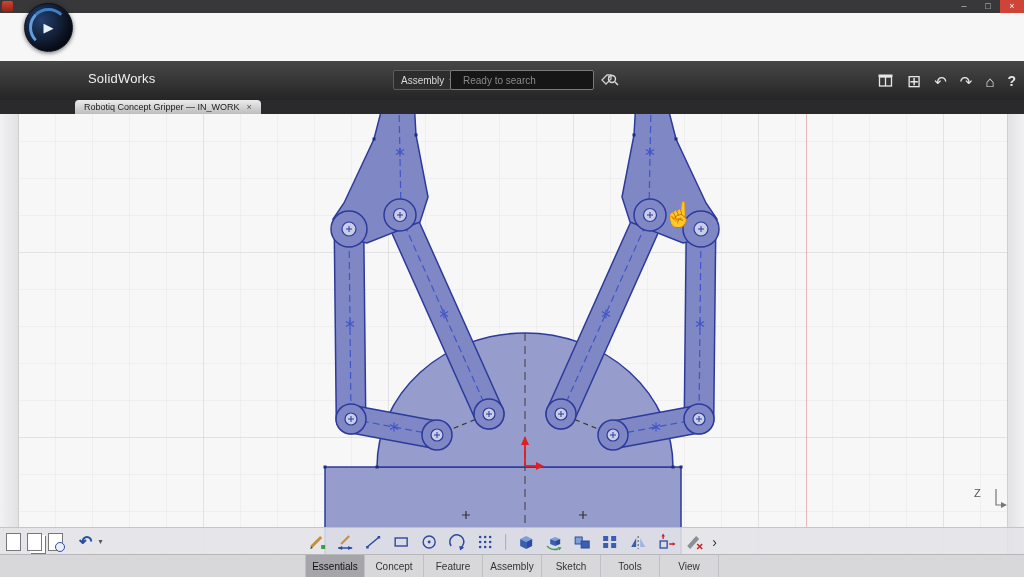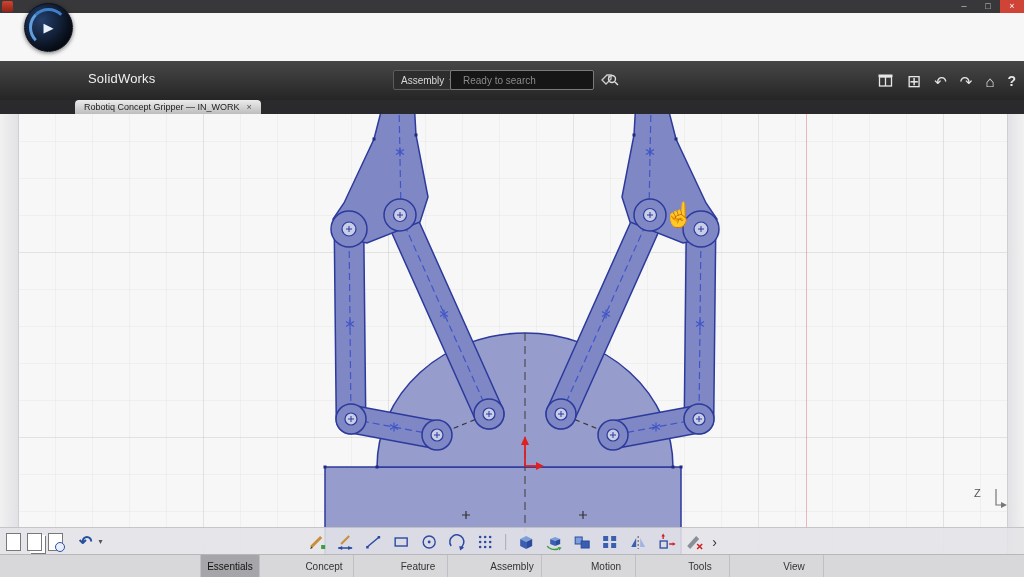--- a/index.html
+++ b/index.html
@@ -89,21 +89,21 @@
   .caret-b{color:#555;font-size:8px;}
 
   .tb-center{position:absolute;left:50%;transform:translateX(-50%);top:0;height:27px;
       display:flex;align-items:center;gap:4px;}
   .tbtn{width:24px;height:22px;display:flex;align-items:center;justify-content:center;border-radius:3px;}
   .tsep{width:1px;height:16px;background:#ababaf;margin:0 4px;}
   .more{color:#333;font-size:14px;padding:0 2px;}
 
   
   .tabsrow{position:absolute;left:0;right:0;bottom:0;height:22px;background:#d8d8db;
-      border-top:1px solid #b7b7ba;z-index:4;display:flex;justify-content:center;gap:35px;}
+      border-top:1px solid #b7b7ba;z-index:4;display:flex;justify-content:center;}
   .btab{width:58px;display:flex;align-items:center;justify-content:center;font-size:10px;color:#333;
       border-right:1px solid #c0c0c4;}
   .btab:first-child{border-left:1px solid #c0c0c4;}
   .btab.active{background:#a6a6aa;color:#111;}
 </style>
 </head>
 <body>
 
 <div id="app">
 
@@ -434,21 +434,21 @@
       </div>
       <span class="more">›</span>
     </div>
   </div>
 
   <div class="tabsrow">
     <div class="btab active">Essentials</div>
     <div class="btab">Concept</div>
     <div class="btab">Feature</div>
     <div class="btab">Assembly</div>
-    <div class="btab">Motion</div>
+    <div class="btab">Sketch</div>
     <div class="btab">Tools</div>
     <div class="btab">View</div>
   </div>
 
   <div class="titlebar">
     <div class="app-badge"></div>
     <div class="winbtns">
       <div class="winbtn">–</div>
       <div class="winbtn">□</div>
       <div class="winbtn close">×</div>

